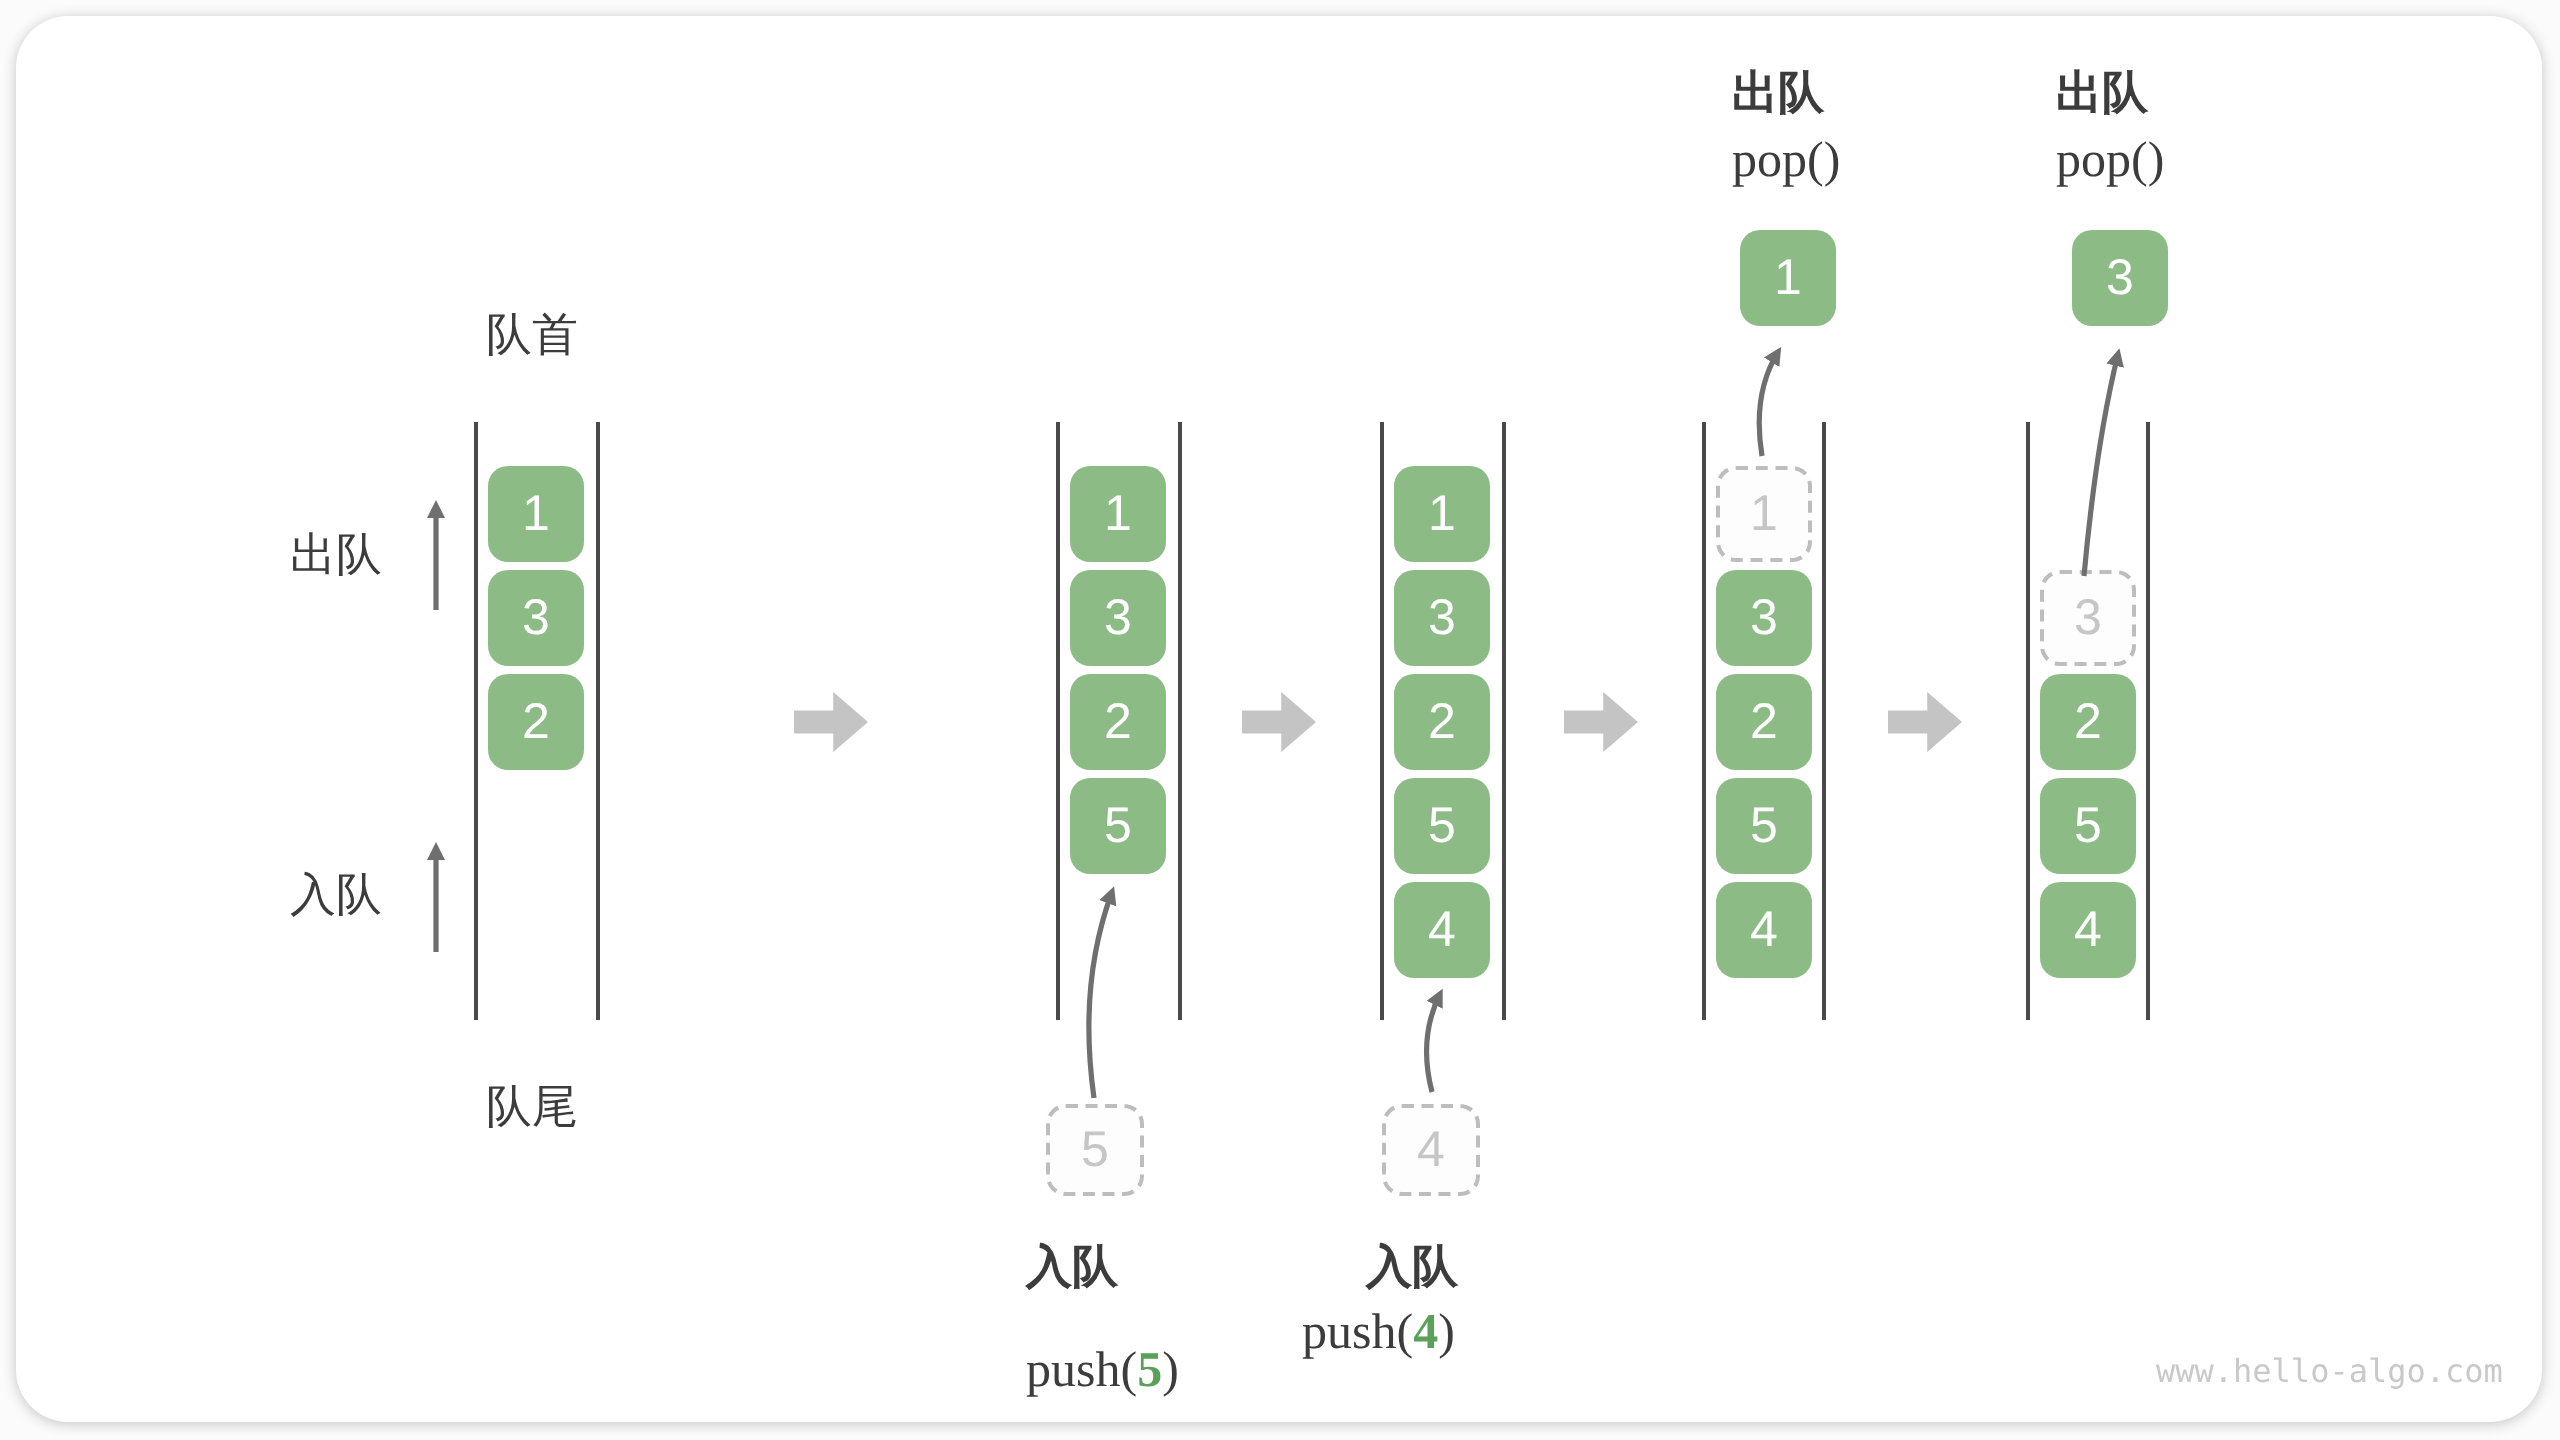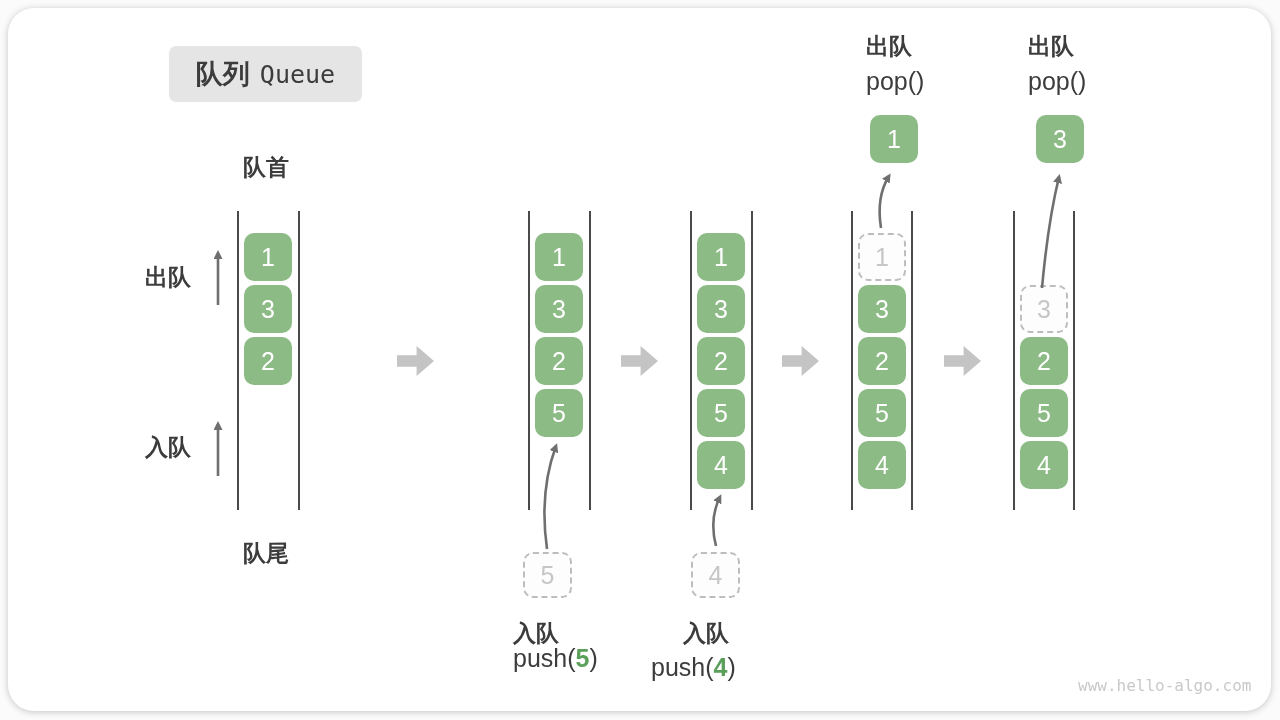--- a/index.html
+++ b/index.html
@@ -6,50 +6,46 @@
   body{font-family:"Liberation Sans","DejaVu Sans",sans-serif;}
   .canvas{position:relative;width:1280px;height:720px;overflow:hidden;background:#fbfbfb;}
   .card{position:absolute;left:8px;top:8px;width:1263px;height:703px;background:#ffffff;
         border-radius:26px;box-shadow:0 1px 7px rgba(0,0,0,.22);}
   .title-box{position:absolute;left:169px;top:46px;width:193px;height:56px;
         background:var(--title-bg,#e5e5e5);border-radius:7px;display:flex;
         align-items:center;justify-content:center;gap:10px;}
   .title-zh{font-size:27px;font-weight:700;color:var(--label-dark,#3c3c3c);}
   .title-en{font-size:25px;font-family:"DejaVu Sans Mono","Liberation Mono",monospace;
         color:var(--label-dark,#3c3c3c);}
-  .side-label{position:absolute;font-size:23px;font-weight:700;color:var(--label-dark,#3c3c3c);}
+  .side-label{position:absolute;font-size:23px;font-weight:400;color:var(--label-dark,#3c3c3c);}
   .vline{position:absolute;top:211px;height:299px;width:1.6px;background:#4a4a4a;}
   .block{position:absolute;width:48px;height:48px;border-radius:10px;
         background:var(--block-green,#8cbb85);color:#ffffff;display:flex;
         align-items:center;justify-content:center;font-size:25px;font-weight:500;}
   .ghost{position:absolute;width:48px;height:48px;box-sizing:border-box;
         border:2px dashed var(--ghost-border,#bdbdbd);border-radius:10px;background:#fdfdfd;
         color:var(--ghost-text,#c6c6c6);display:flex;align-items:center;justify-content:center;
         font-size:25px;}
   .staged{width:49px;height:46px;}
   .barrow{position:absolute;top:346px;width:37px;height:30px;background:var(--arrow-gray,#c4c4c4);
         clip-path:polygon(0 31%,53% 31%,53% 0,100% 50%,53% 100%,53% 69%,0 69%);}
   .op-zh{position:absolute;font-size:23px;font-weight:700;color:var(--label-dark,#3c3c3c);}
-  .op-code{position:absolute;font-size:25px;font-family:Liberation Sans, sans-serif;
+  .op-code{position:absolute;font-size:25px;font-family:Liberation Serif, serif;
         color:var(--label-dark,#3c3c3c);white-space:pre;}
   .arg{color:var(--accent-green,#5ba05a);font-weight:700;}
   .overlay{position:absolute;left:0;top:0;width:1280px;height:720px;pointer-events:none;}
   .watermark{position:absolute;left:1078px;top:676px;font-size:16px;
         font-family:"DejaVu Sans Mono","Liberation Mono",monospace;color:var(--watermark,#c9c9c9);}
 </style>
 </head>
 <body>
 
 <div class="canvas">
   <div class="card"></div>
 
-  <div class="title-box">
-    <span class="title-zh">队列</span>
-    <span class="title-en">Queue</span>
-  </div>
 
   <div class="side-label" style="left:243px;top:152px;">队首</div>
   <div class="side-label" style="left:243px;top:538px;">队尾</div>
   <div class="side-label" style="left:145px;top:262px;">出队</div>
   <div class="side-label" style="left:145px;top:432px;">入队</div>
 
   <div>
     <div class="vline" style="left:237px;"></div>
     <div class="vline" style="left:298px;"></div>
     <div class="block" style="left:244px;top:233px;">1</div>
@@ -101,21 +97,21 @@
     <div class="vline" style="left:1013px;"></div>
     <div class="vline" style="left:1073px;"></div>
     <div class="ghost" style="left:1020px;top:285px;">3</div>
     <div class="block" style="left:1020px;top:337px;">2</div>
     <div class="block" style="left:1020px;top:389px;">5</div>
     <div class="block" style="left:1020px;top:441px;">4</div>
     <div class="block" style="left:1036px;top:115px;">3</div>
   </div>
 
   <div class="op-zh" style="left:513px;top:618px;">入队</div>
-  <div class="op-code" style="left:513px;top:644px;"><span>push(</span><span class="arg">5</span><span>)</span></div>
+  <div class="op-code" style="left:513px;top:672px;"><span>push(</span><span class="arg">5</span><span>)</span></div>
 
   <div class="op-zh" style="left:683px;top:618px;">入队</div>
   <div class="op-code" style="left:651px;top:653px;"><span>push(</span><span class="arg">4</span><span>)</span></div>
 
   <div class="op-zh" style="left:866px;top:31px;">出队</div>
   <div class="op-code" style="left:866px;top:67px;">pop()</div>
 
   <div class="op-zh" style="left:1028px;top:31px;">出队</div>
   <div class="op-code" style="left:1028px;top:67px;">pop()</div>
 

